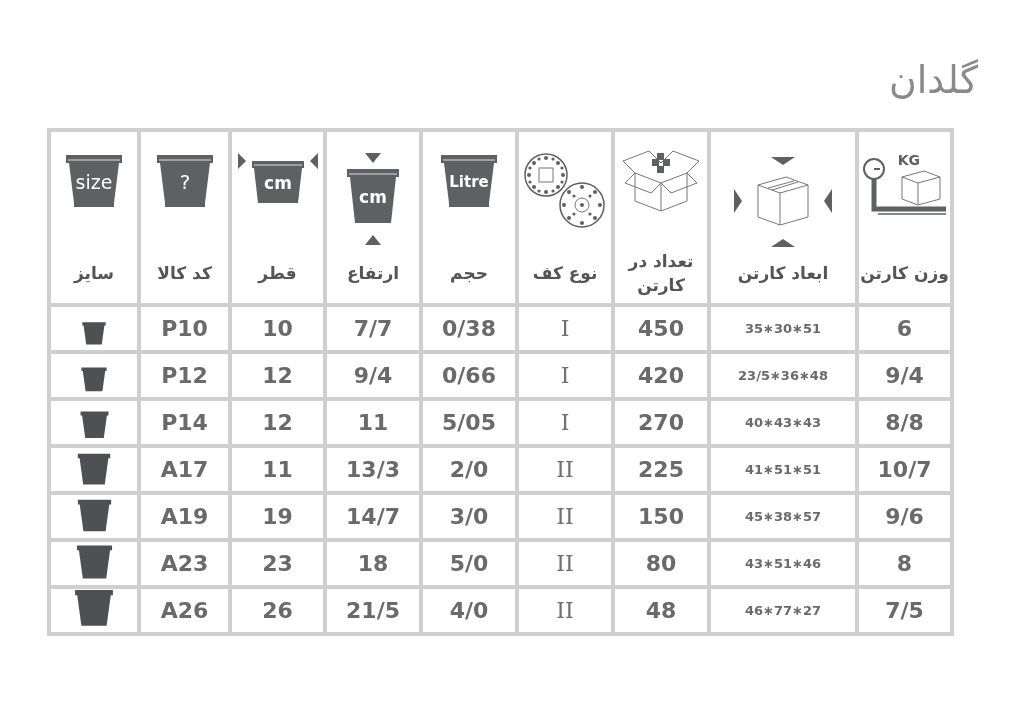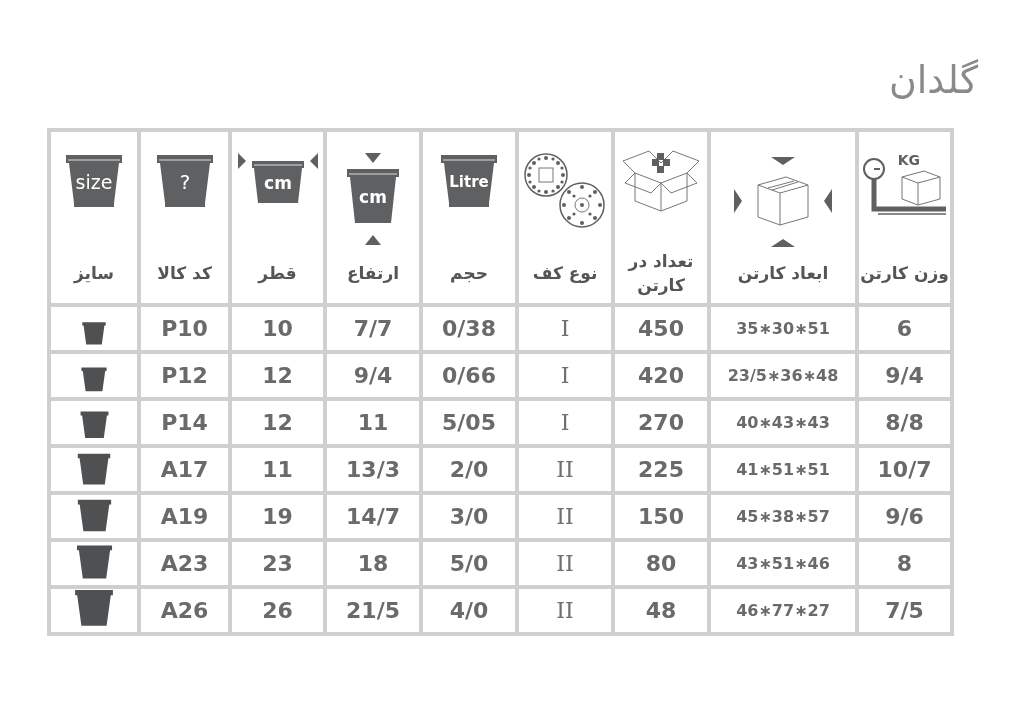--- a/index.html
+++ b/index.html
@@ -4,21 +4,21 @@
 <style>
   html, body { margin:0; padding:0; background:#ffffff; }
   body { width:1024px; height:722px; position:relative; overflow:hidden; font-family:"DejaVu Sans", sans-serif; color:#6b6b6b; }
   .title { position:absolute; right:46px; top:58px; font-size:38px; color:#8a8a8a; direction:rtl; font-family:"DejaVu Sans", sans-serif; }
   table.spec { position:absolute; left:47px; top:128px; border-collapse:collapse; direction:rtl; }
   table.spec td { border:4px solid #cfcfcf; text-align:center; vertical-align:middle; padding:0; background:#fff; }
   .hdr td { height:171px; }
   .hdr .ico { height:110px; display:flex; align-items:flex-start; justify-content:center; }
   .hdr .lbl { font-size:17px; font-weight:bold; color:#555; line-height:24px; direction:rtl; }
   .row td { height:43px; font-family:"DejaVu Sans", sans-serif; font-weight:bold; font-size:22px; color:#6a6a6a; }
-  .row td.dims { font-size:16px; }
+  .row td.dims { font-size:13px; }
   .row td.type { font-family:"DejaVu Serif", serif; font-weight:normal; font-size:22px; color:#707070; }
   .potcell { display:flex; align-items:flex-end; justify-content:center; height:43px; padding-bottom:2px; box-sizing:border-box; }
 </style>
 </head>
 <body>
 
 <div class="title">گلدان</div>
 
 <table class="spec">
   <tbody>

